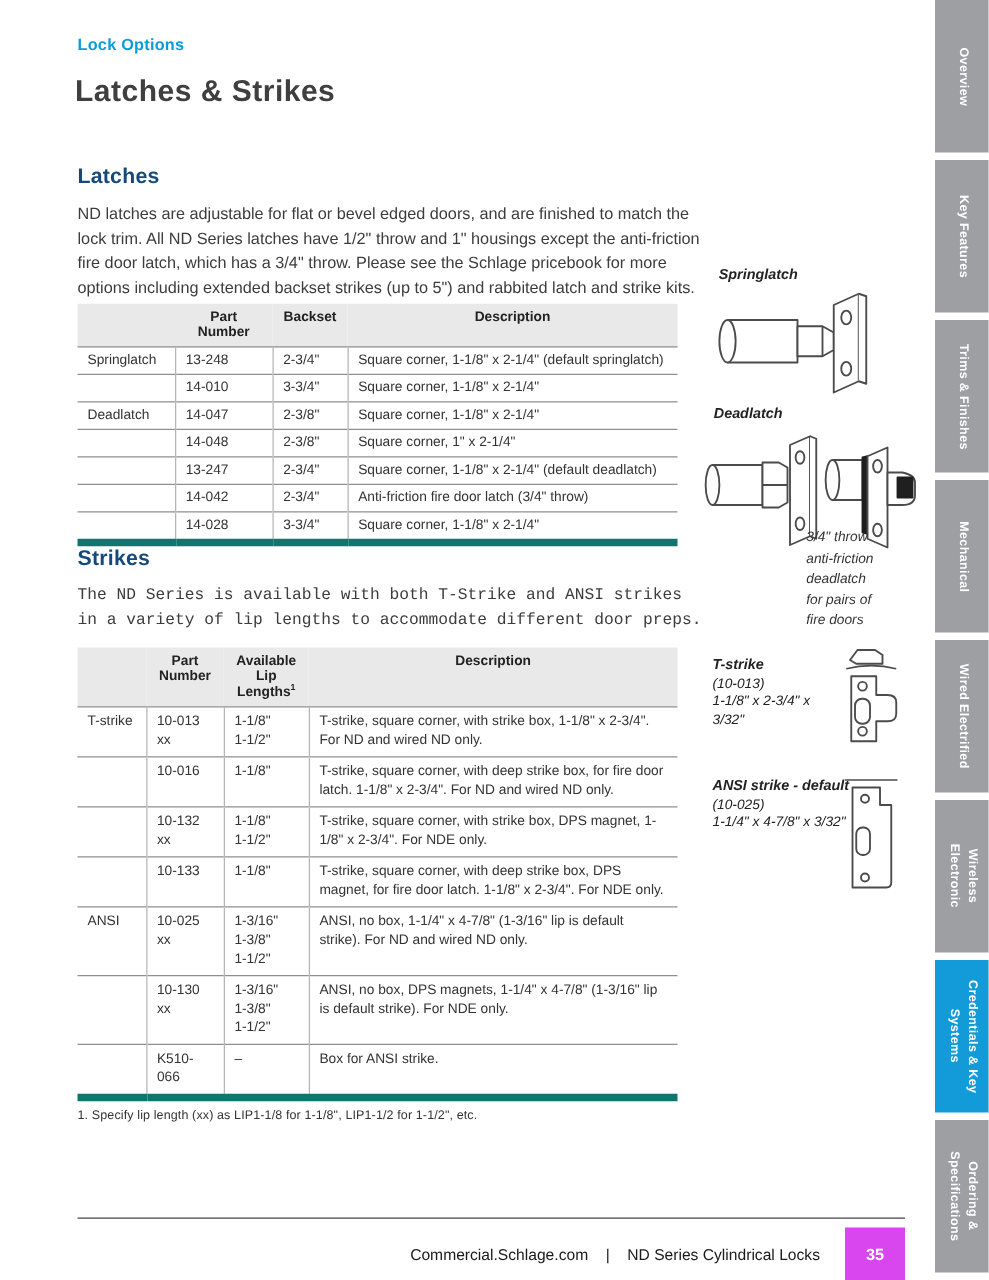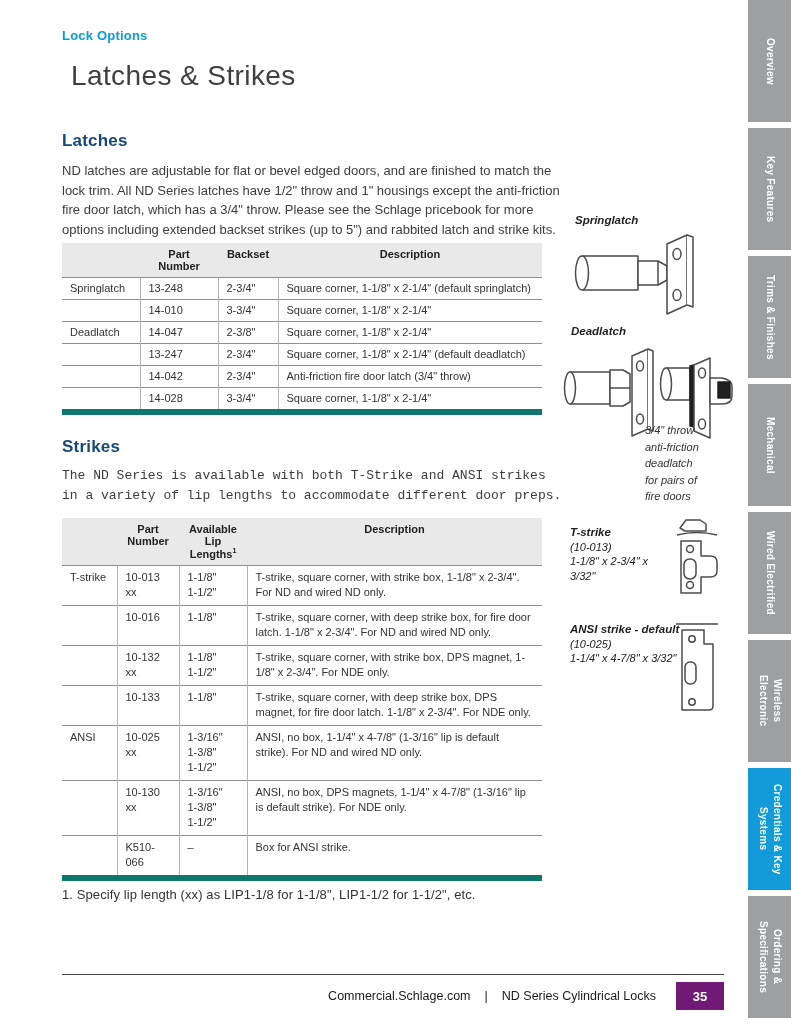--- a/index.html
+++ b/index.html
@@ -10,21 +10,21 @@
     position: relative;
     overflow: hidden;
     color: #3c3c3c;
   }
   .eyebrow {
     position: absolute; left: 62px; top: 28px;
     font-size: 13px; font-weight: bold; color: #0b9bd8; letter-spacing: .2px;
   }
   .page-title {
     position: absolute; left: 60px; top: 60px;
-    font-size: 28px; font-weight: 400; color: #3f3f3f; letter-spacing: .4px; margin-left: 11px;
+    font-size: 24px; font-weight: 700; color: #3f3f3f; letter-spacing: .4px;
   }
   .section-heading {
     position: absolute; left: 62px;
     font-size: 17px; font-weight: bold; color: #15497b; letter-spacing: .2px;
   }
   #latches-heading { top: 131px; }
   #strikes-heading { top: 437px; }
   .intro {
     position: absolute; left: 62px; width: 505px;
     font-size: 13px; line-height: 19.5px; color: #3c3c3c;
@@ -54,21 +54,21 @@
   #latches-table-wrap { position: absolute; left: 62px; top: 243px; }
   #latches-table col.c0 { width: 78px; } #latches-table col.c1 { width: 78px; }
   #latches-table col.c2 { width: 60px; } 
 
   #strikes-table-wrap { position: absolute; left: 62px; top: 518px; width: 480px; }
   #strikes-table col.c0 { width: 55px; } #strikes-table col.c1 { width: 62px; }
   #strikes-table col.c2 { width: 68px; }
   #strikes-table tbody td { padding: 4px 8px 5px 8px; }
 
   .footnote {
-    margin-top: 6px; font-size: 13px; color: #333; letter-spacing: .1px;
+    margin-top: 6px; font-size: 10px; color: #333; letter-spacing: .1px;
   }
 
   
   .illo-label { position: absolute; font-size: 11.5px; font-weight: bold; font-style: italic; color: #222; }
   .illo-caption { position: absolute; font-size: 11px; font-style: italic; line-height: 16.5px; color: #333; white-space: pre-line; }
   .illo { position: absolute; }
   .strike-block-text { position: absolute; font-size: 11px; font-style: italic; color: #222; line-height: 14.5px; width: 105px; }
   .strike-block-text .t { font-weight: bold; font-size: 11.5px; }
 
   
@@ -89,21 +89,21 @@
   
   .footer {
     position: absolute; left: 62px; top: 974px; width: 662px;
     border-top: 1px solid #444;
     display: flex; justify-content: flex-end; align-items: center;
     padding-top: 7px; gap: 14px;
     font-size: 12.5px; color: #1a1a1a;
   }
   .footer .divider { color: #1a1a1a; }
   .page-num {
-    width: 48px; height: 28px; background: #701a75; color: #fff;
+    width: 48px; height: 43px; background: #d946ef; color: #fff;
     font-size: 13px; font-weight: bold;
     display: flex; align-items: center; justify-content: center;
     margin-left: 6px;
   }
   svg .ln { fill: #fff; stroke: #4b4b4b; stroke-width: 1.5; stroke-linejoin: round; }
   svg .dk { fill: #1f1f1f; stroke: #1f1f1f; }
   svg .nf { fill: none; stroke: #4b4b4b; stroke-width: 1.3; }
 </style>
 </head>
 <body>
@@ -141,20 +141,26 @@
         <td class="grp"></td>
         <td>14-010</td>
         <td>3-3/4"</td>
         <td>Square corner, 1-1/8" x 2-1/4"</td>
       </tr>
       <tr>
         <td class="grp">Deadlatch</td>
         <td>14-047</td>
         <td>2-3/8"</td>
         <td>Square corner, 1-1/8" x 2-1/4"</td>
+      </tr>
+      <tr>
+        <td class="grp"></td>
+        <td>14-048</td>
+        <td>2-3/8"</td>
+        <td>Square corner, 1" x 2-1/4"</td>
       </tr>
       <tr>
         <td class="grp"></td>
         <td>13-247</td>
         <td>2-3/4"</td>
         <td>Square corner, 1-1/8" x 2-1/4" (default deadlatch)</td>
       </tr>
       <tr>
         <td class="grp"></td>
         <td>14-042</td>

